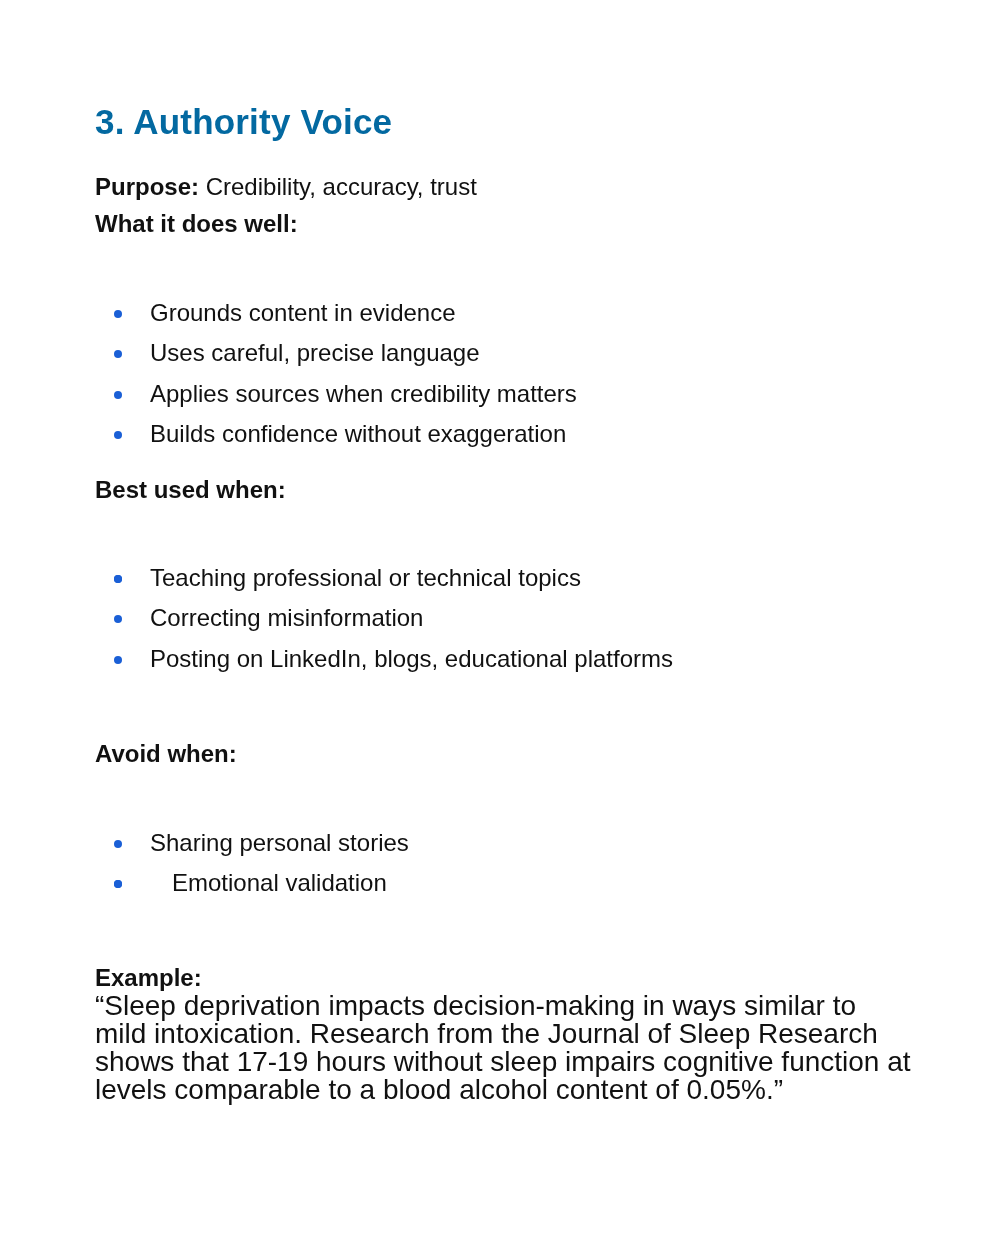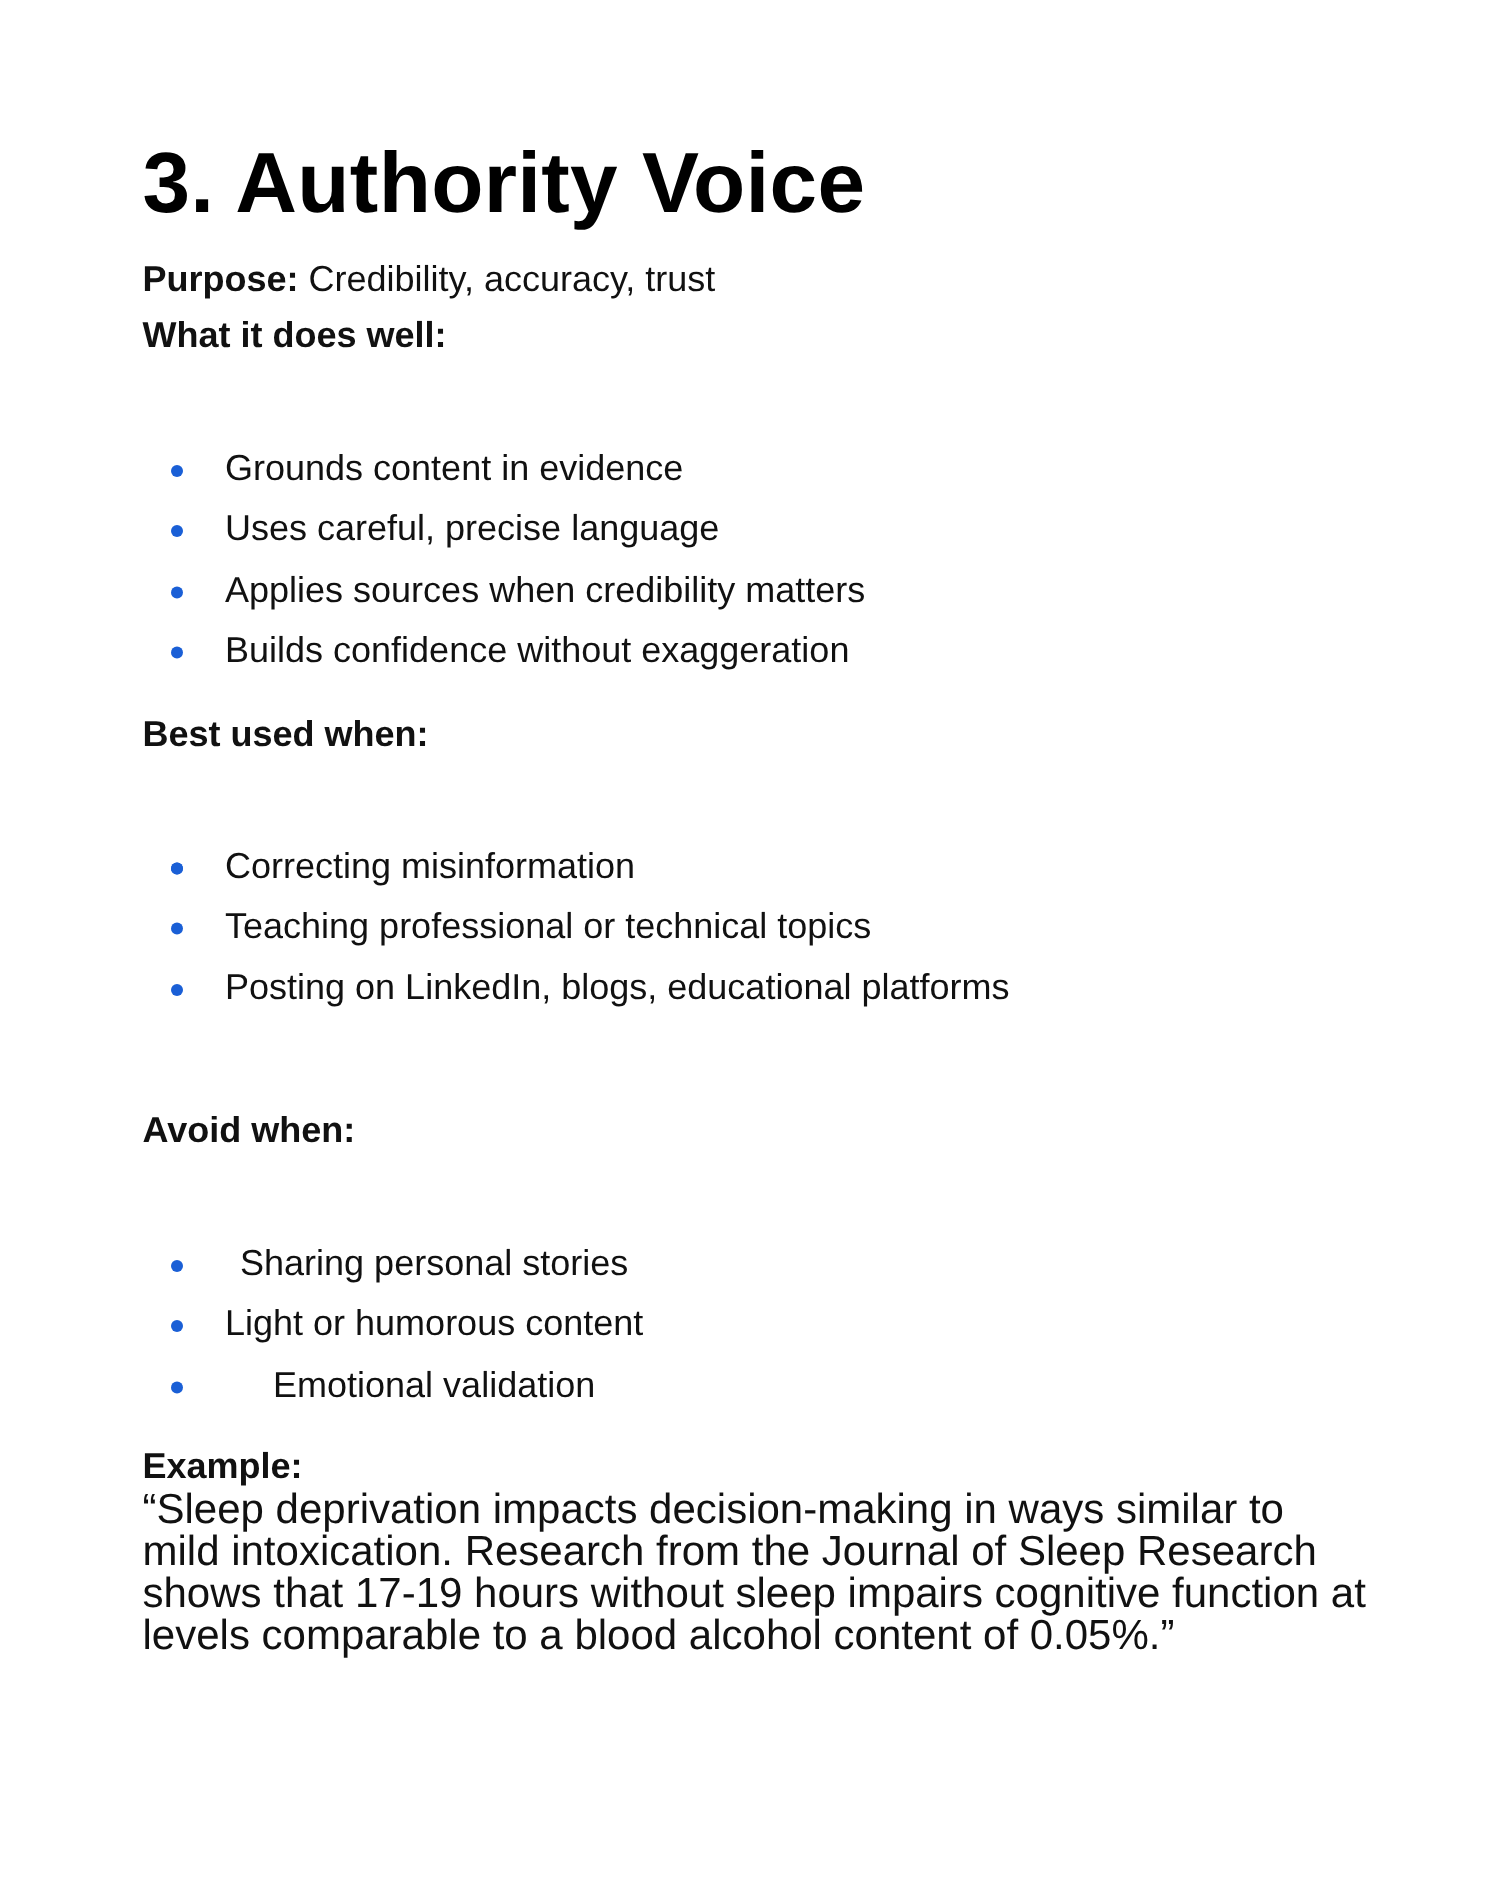--- a/index.html
+++ b/index.html
@@ -1,18 +1,18 @@
 <!DOCTYPE html>
 <html><head>
 <meta charset="utf-8">
 <style>
   html, body { margin: 0; padding: 0; background: #ffffff; }
   body { width: 1005px; height: 1256px; position: relative; font-family: "Liberation Sans", "DejaVu Sans", sans-serif; color: #111111; }
   .page { position: absolute; left: 95px; top: 0; width: 840px; }
-  .title { position: absolute; top: 92px; left: 0; margin: 0; font-size: 57px; font-weight: bold; color: #000000; letter-spacing: 0.2px; line-height: 60px; white-space: nowrap; text-align: right; }
+  .title { position: absolute; top: 92px; left: 0; margin: 0; font-size: 35px; font-weight: bold; color: #0369a1; letter-spacing: 0.2px; line-height: 60px; white-space: nowrap; text-align: right; }
   .line { position: absolute; left: 0; font-size: 24px; line-height: 30px; white-space: nowrap; }
   .bold { font-weight: bold; }
   ul.blist { position: absolute; left: 0; margin: 17px; padding: 0; list-style: none; }
   ul.blist li { position: relative; padding-left: 38px; font-size: 24px; line-height: 40.3px; white-space: nowrap; }
   .bullet { position: absolute; left: 2px; top: 17px; width: 8px; height: 8px; border-radius: 50%; background: #1a5fd6; }
   .example-body { position: absolute; left: 0; top: 992px; width: 820px; font-size: 28px; line-height: 28px; margin: 0; }
 </style>
 </head>
 <body>
 
@@ -28,28 +28,28 @@
     <li><span class="bullet"></span><span>Grounds content in evidence</span></li>
     <li><span class="bullet"></span><span>Uses careful, precise language</span></li>
     <li><span class="bullet"></span><span>Applies sources when credibility matters</span></li>
     <li><span class="bullet"></span><span>Builds confidence without exaggeration</span></li>
   </ul>
 
   <div class="line bold" style="top:475px;">Best used when:</div>
 
   <ul class="blist" style="top:541px;">
     <li><span class="bullet"></span></li>
+    <li><span class="bullet"></span><span>Teaching professional or technical topics</span></li>
     <li><span class="bullet"></span><span>Correcting misinformation</span></li>
-    <li><span class="bullet"></span><span>Teaching professional or technical topics</span></li>
     <li><span class="bullet"></span><span>Posting on LinkedIn, blogs, educational platforms</span></li>
   </ul>
 
   <div class="line bold" style="top:739px;">Avoid when:</div>
 
   <ul class="blist" style="top:806px;text-align:center;">
     <li><span class="bullet"></span><span>Sharing personal stories</span></li>
-    <li><span class="bullet"></span><span>Light or humorous content</span></li>
+    <li><span class="bullet"></span></li>
     <li><span class="bullet"></span><span>Emotional validation</span></li>
   </ul>
 
   <div class="line bold" style="top:964px; line-height:28px;">Example:</div>
   <p class="example-body">“Sleep deprivation impacts decision-making in ways similar to mild intoxication. Research from the Journal of Sleep Research shows that 17-19 hours without sleep impairs cognitive function at levels comparable to a blood alcohol content of 0.05%.”</p>
 </div>
 
 </body></html>

